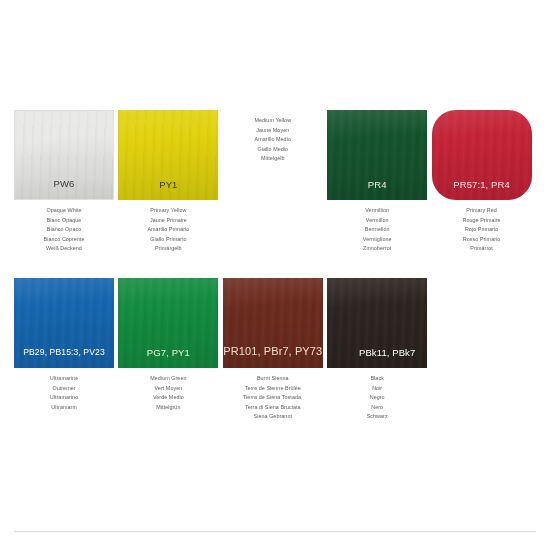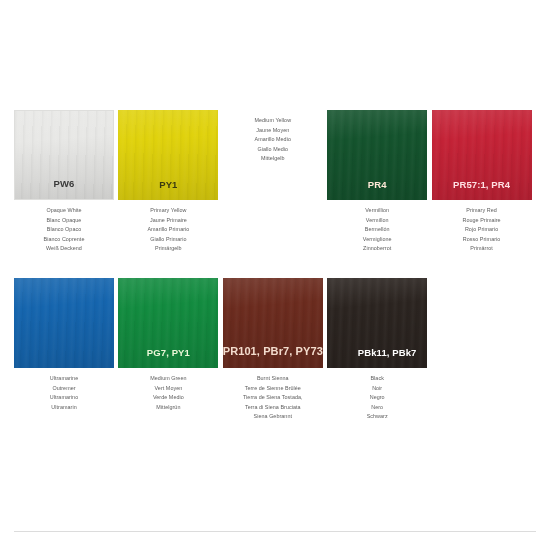--- a/index.html
+++ b/index.html
@@ -50,21 +50,21 @@
   }
   .swatch-texture {
     position: absolute;
     inset: 0;
     pointer-events: none;
   }
   .swatch-code {
     position: relative;
     z-index: 2;
     font-size: 9.5px;
-    font-weight: bold;
+    font-weight: normal;
     letter-spacing: 0.1px;
     line-height: 1;
     padding-bottom: 11px;
     white-space: nowrap;
     text-align: left;
   }
   .swatch-names {
     padding-top: 6px;
     width: 100px;
     text-align: center;
@@ -132,35 +132,36 @@
         </div>
         <div class="swatch-names">
           <div class="swatch-name-line">Vermillion</div>
           <div class="swatch-name-line">Vermillon</div>
           <div class="swatch-name-line">Bermellón</div>
           <div class="swatch-name-line">Vermiglione</div>
           <div class="swatch-name-line">Zinnoberrot</div>
         </div>
       </div>
       <div class="swatch-cell">
-        <div class="swatch-block" style="background: rgb(196, 34, 54);">
+        <div class="swatch-block" style="background: rgb(196, 34, 54); border-radius: 24px;">
           <div class="swatch-texture" style="background: linear-gradient(175deg, rgba(255, 255, 255, 0.1) 0%, rgba(255, 255, 255, 0) 32%, rgba(0, 0, 0, 0.07) 74%, rgba(0, 0, 0, 0.12) 100%), repeating-linear-gradient(92deg, rgba(0, 0, 0, 0.035) 0px, rgba(0, 0, 0, 0) 3px, rgba(255, 255, 255, 0.03) 6px, rgba(0, 0, 0, 0) 9px);"></div>
           <div class="swatch-code" style="color: rgb(255, 223, 226);">PR57:1, PR4</div>
         </div>
         <div class="swatch-names">
           <div class="swatch-name-line">Primary Red</div>
           <div class="swatch-name-line">Rouge Primaire</div>
           <div class="swatch-name-line">Rojo Primario</div>
           <div class="swatch-name-line">Rosso Primario</div>
           <div class="swatch-name-line">Primärrot</div>
         </div>
       </div>
       <div class="swatch-cell">
         <div class="swatch-block" style="background: rgb(21, 101, 174);">
           <div class="swatch-texture" style="background: linear-gradient(175deg, rgba(255, 255, 255, 0.1) 0%, rgba(255, 255, 255, 0) 32%, rgba(0, 0, 0, 0.07) 74%, rgba(0, 0, 0, 0.12) 100%), repeating-linear-gradient(92deg, rgba(0, 0, 0, 0.035) 0px, rgba(0, 0, 0, 0) 3px, rgba(255, 255, 255, 0.03) 6px, rgba(0, 0, 0, 0) 9px);"></div>
+          <div class="swatch-code" style="color: rgb(255, 255, 255); font-size: 8.6px;">PB29, PB15:3, PV23</div>
         </div>
         <div class="swatch-names">
           <div class="swatch-name-line">Ultramarine</div>
           <div class="swatch-name-line">Outremer</div>
           <div class="swatch-name-line">Ultramarino</div>
           <div class="swatch-name-line">Ultramarin</div>
         </div>
       </div>
       <div class="swatch-cell">
         <div class="swatch-block" style="background: rgb(18, 139, 63);">

